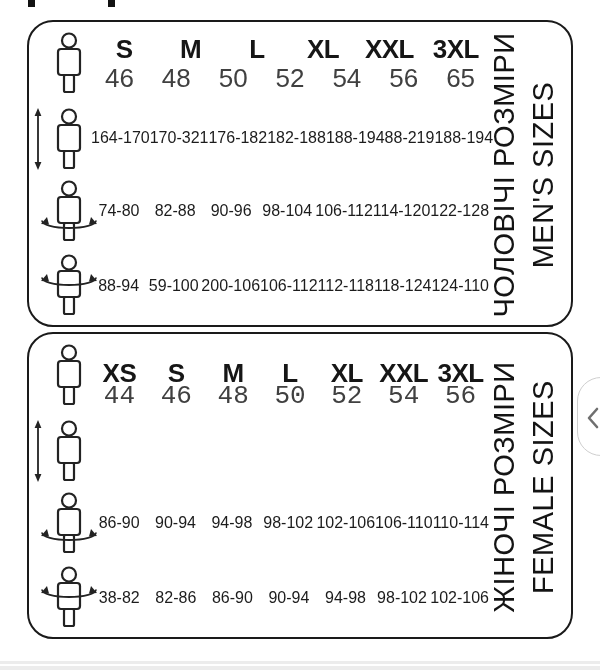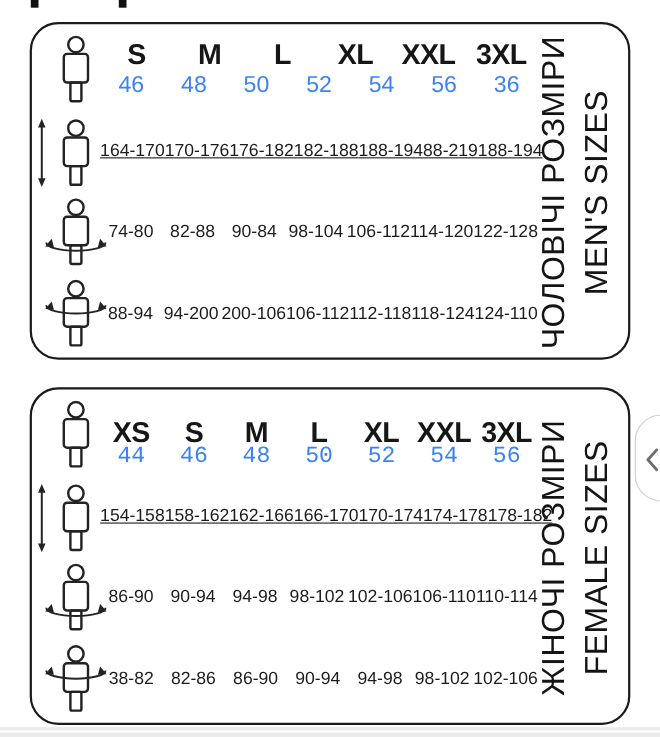--- a/index.html
+++ b/index.html
@@ -14,36 +14,36 @@
   .top-mark{position:absolute;top:0;width:7px;height:7px;background:#121212;}
   .top-mark.m1{left:28px;}
   .top-mark.m2{left:108px;}
 
   .size-card{
     position:absolute;left:27px;width:546px;height:307px;
     border:2px solid #1a1a1a;border-radius:26px;background:#fff;
     box-sizing:border-box;
   }
   .size-card.men{top:20px;}
-  .size-card.women{top:352px;}
+  .size-card.women{top:332px;}
 
   .icon-slot{position:absolute;}
   .slot-r1{left:18px;top:10px;}
   .slot-r2{left:4px;top:86px;}
   .slot-r3{left:12px;top:158px;}
   .slot-r4{left:12px;top:232px;}
 
   .cells{position:absolute;left:62px;width:398px;display:flex;}
   .cells span{flex:1;text-align:center;white-space:nowrap;}
   .row-letters{top:12px;font-size:26px;font-weight:bold;letter-spacing:-0.5px;line-height:30px;}
-  .row-numbers{top:44px;font-size:21px;line-height:24px;color:#3b82f6;align-items:center;}
+  .row-numbers{top:44px;font-size:26px;line-height:24px;color:#404040;align-items:center;}
   .women .row-letters{top:24px;}
   .women .row-numbers{top:50px;font-family:Liberation Mono, monospace;}
   .vals{font-size:16px;line-height:20px;color:#1c1c1c;}
-  .row-v0{top:106px;text-decoration:underline;}
+  .row-v0{top:106px;}
   .row-v1{top:179px;}
   .row-v2{top:254px;}
 
   .vlabel{
     position:absolute;width:307px;height:36px;top:135px;
     line-height:36px;text-align:center;font-size:29px;color:#141414;
     transform:rotate(-90deg);white-space:nowrap;letter-spacing:0.5px;
   }
   .vlabel.uk{left:321px;}
   .vlabel.en{left:360px;}
@@ -134,43 +134,43 @@
     <span>XXL</span>
     <span>3XL</span>
   </div>
   <div class="cells row-numbers">
     <span>46</span>
     <span>48</span>
     <span>50</span>
     <span>52</span>
     <span>54</span>
     <span>56</span>
-    <span>36</span>
+    <span>65</span>
   </div>
   <div class="cells vals row-v0">
     <span>164-170</span>
-    <span>170-176</span>
+    <span>170-321</span>
     <span>176-182</span>
     <span>182-188</span>
     <span>188-194</span>
     <span>88-219</span>
     <span>188-194</span>
   </div>
   <div class="cells vals row-v1">
     <span>74-80</span>
     <span>82-88</span>
-    <span>90-84</span>
+    <span>90-96</span>
     <span>98-104</span>
     <span>106-112</span>
     <span>114-120</span>
     <span>122-128</span>
   </div>
   <div class="cells vals row-v2">
     <span>88-94</span>
-    <span>94-200</span>
+    <span>59-100</span>
     <span>200-106</span>
     <span>106-112</span>
     <span>112-118</span>
     <span>118-124</span>
     <span>124-110</span>
   </div>
 
   <div class="vlabel uk">ЧОЛОВІЧІ РОЗМІРИ</div>
   <div class="vlabel en">MEN'S SIZES</div>
 </section>
@@ -208,29 +208,20 @@
   </div>
   <div class="cells row-numbers">
     <span>44</span>
     <span>46</span>
     <span>48</span>
     <span>50</span>
     <span>52</span>
     <span>54</span>
     <span>56</span>
   </div>
-  <div class="cells vals row-v0">
-    <span>154-158</span>
-    <span>158-162</span>
-    <span>162-166</span>
-    <span>166-170</span>
-    <span>170-174</span>
-    <span>174-178</span>
-    <span>178-182</span>
-  </div>
   <div class="cells vals row-v1">
     <span>86-90</span>
     <span>90-94</span>
     <span>94-98</span>
     <span>98-102</span>
     <span>102-106</span>
     <span>106-110</span>
     <span>110-114</span>
   </div>
   <div class="cells vals row-v2">

